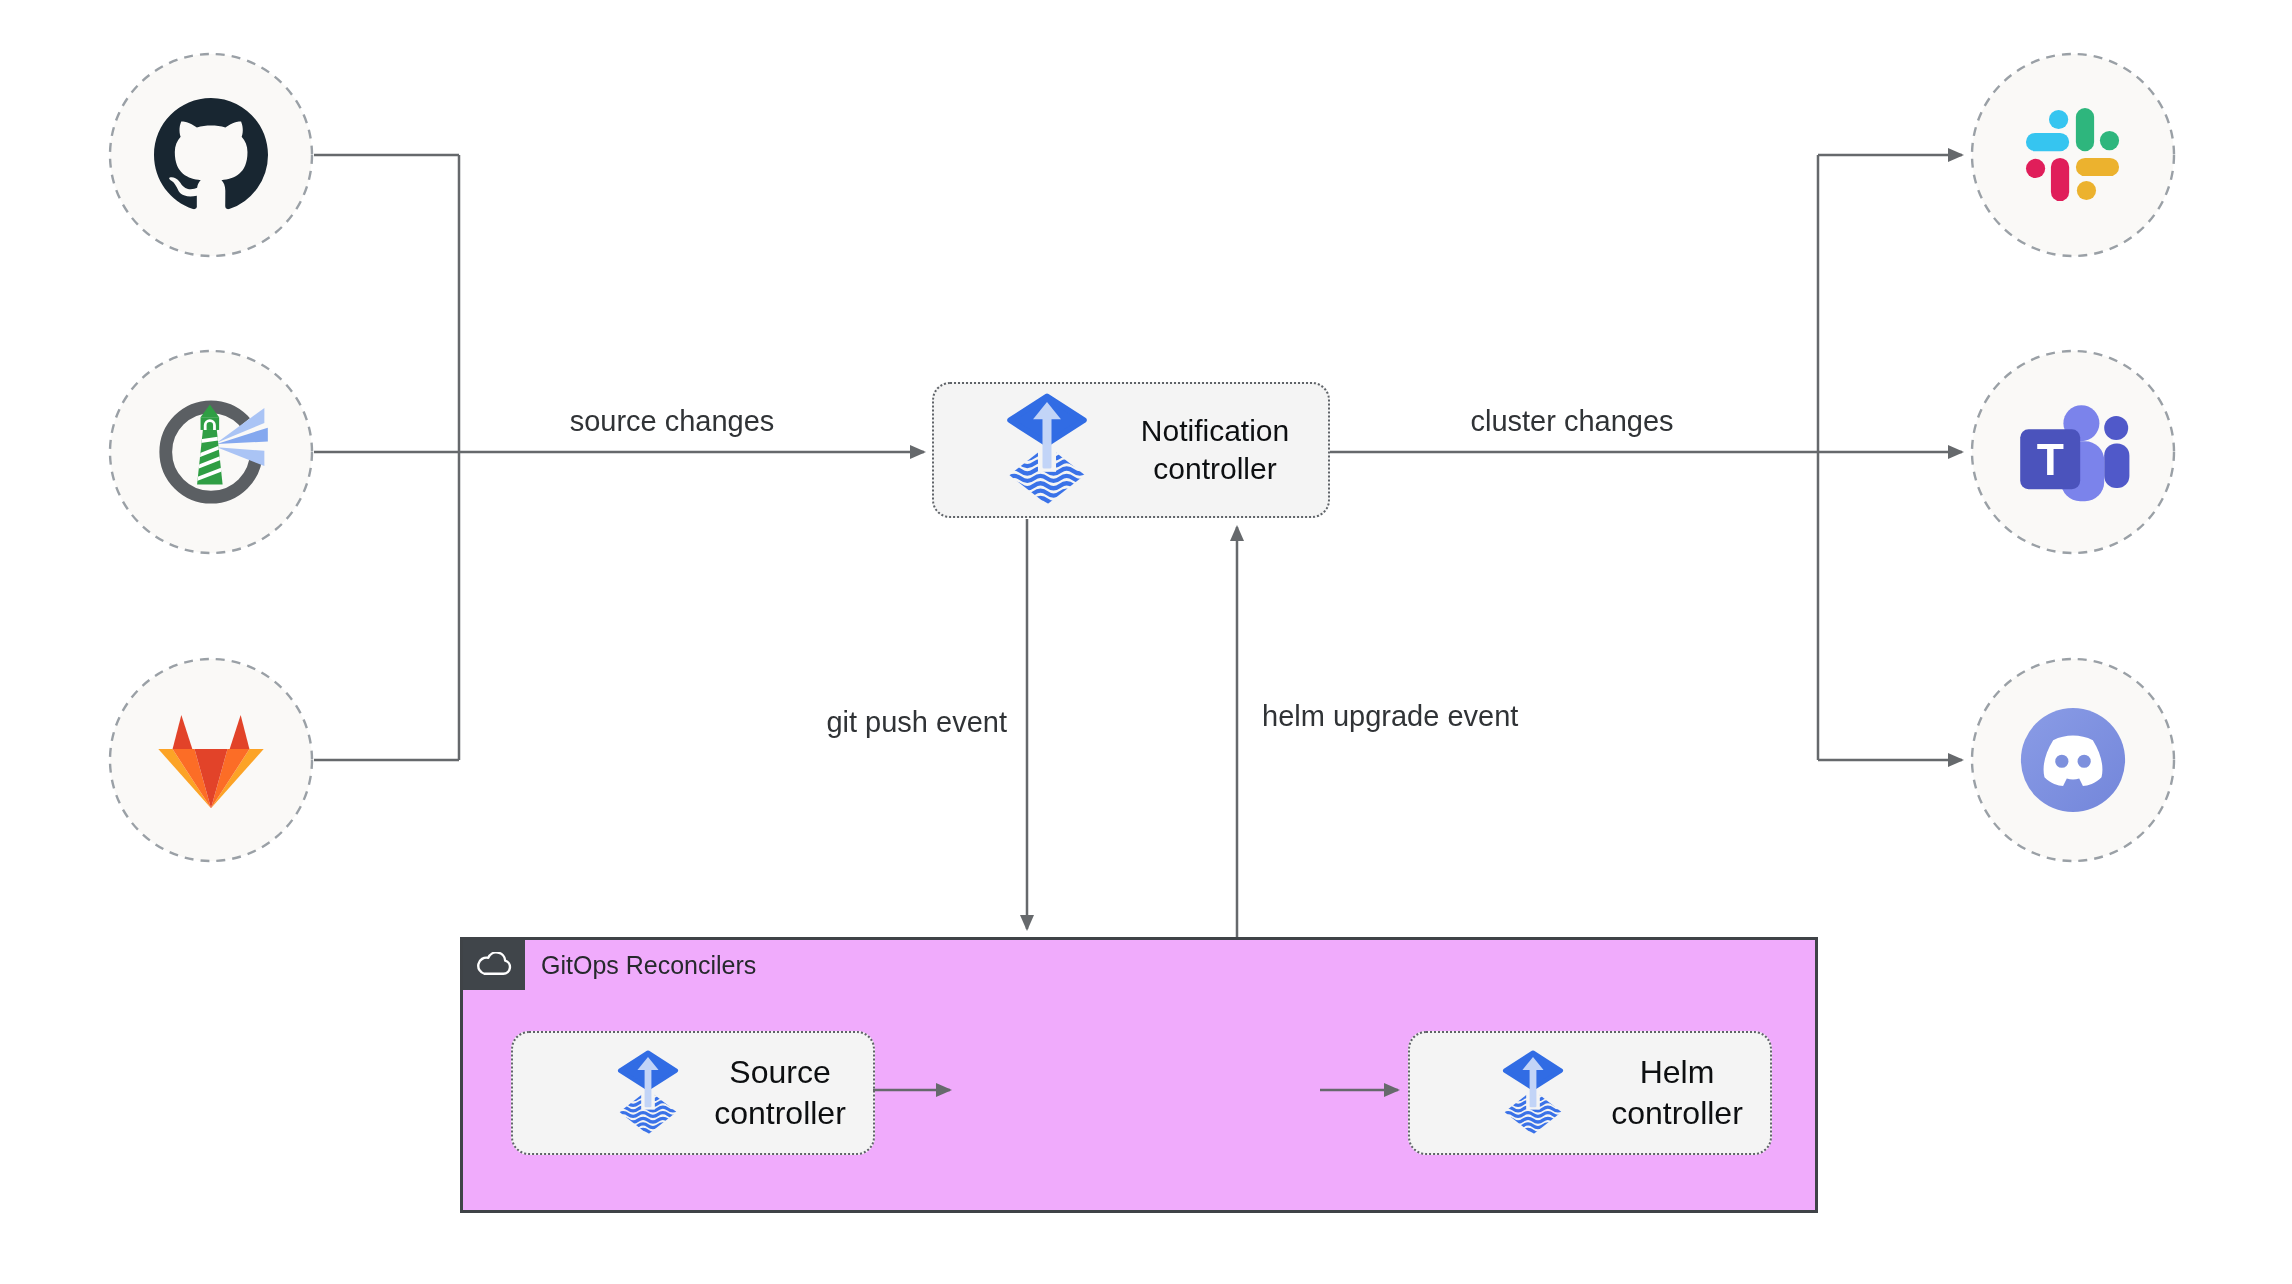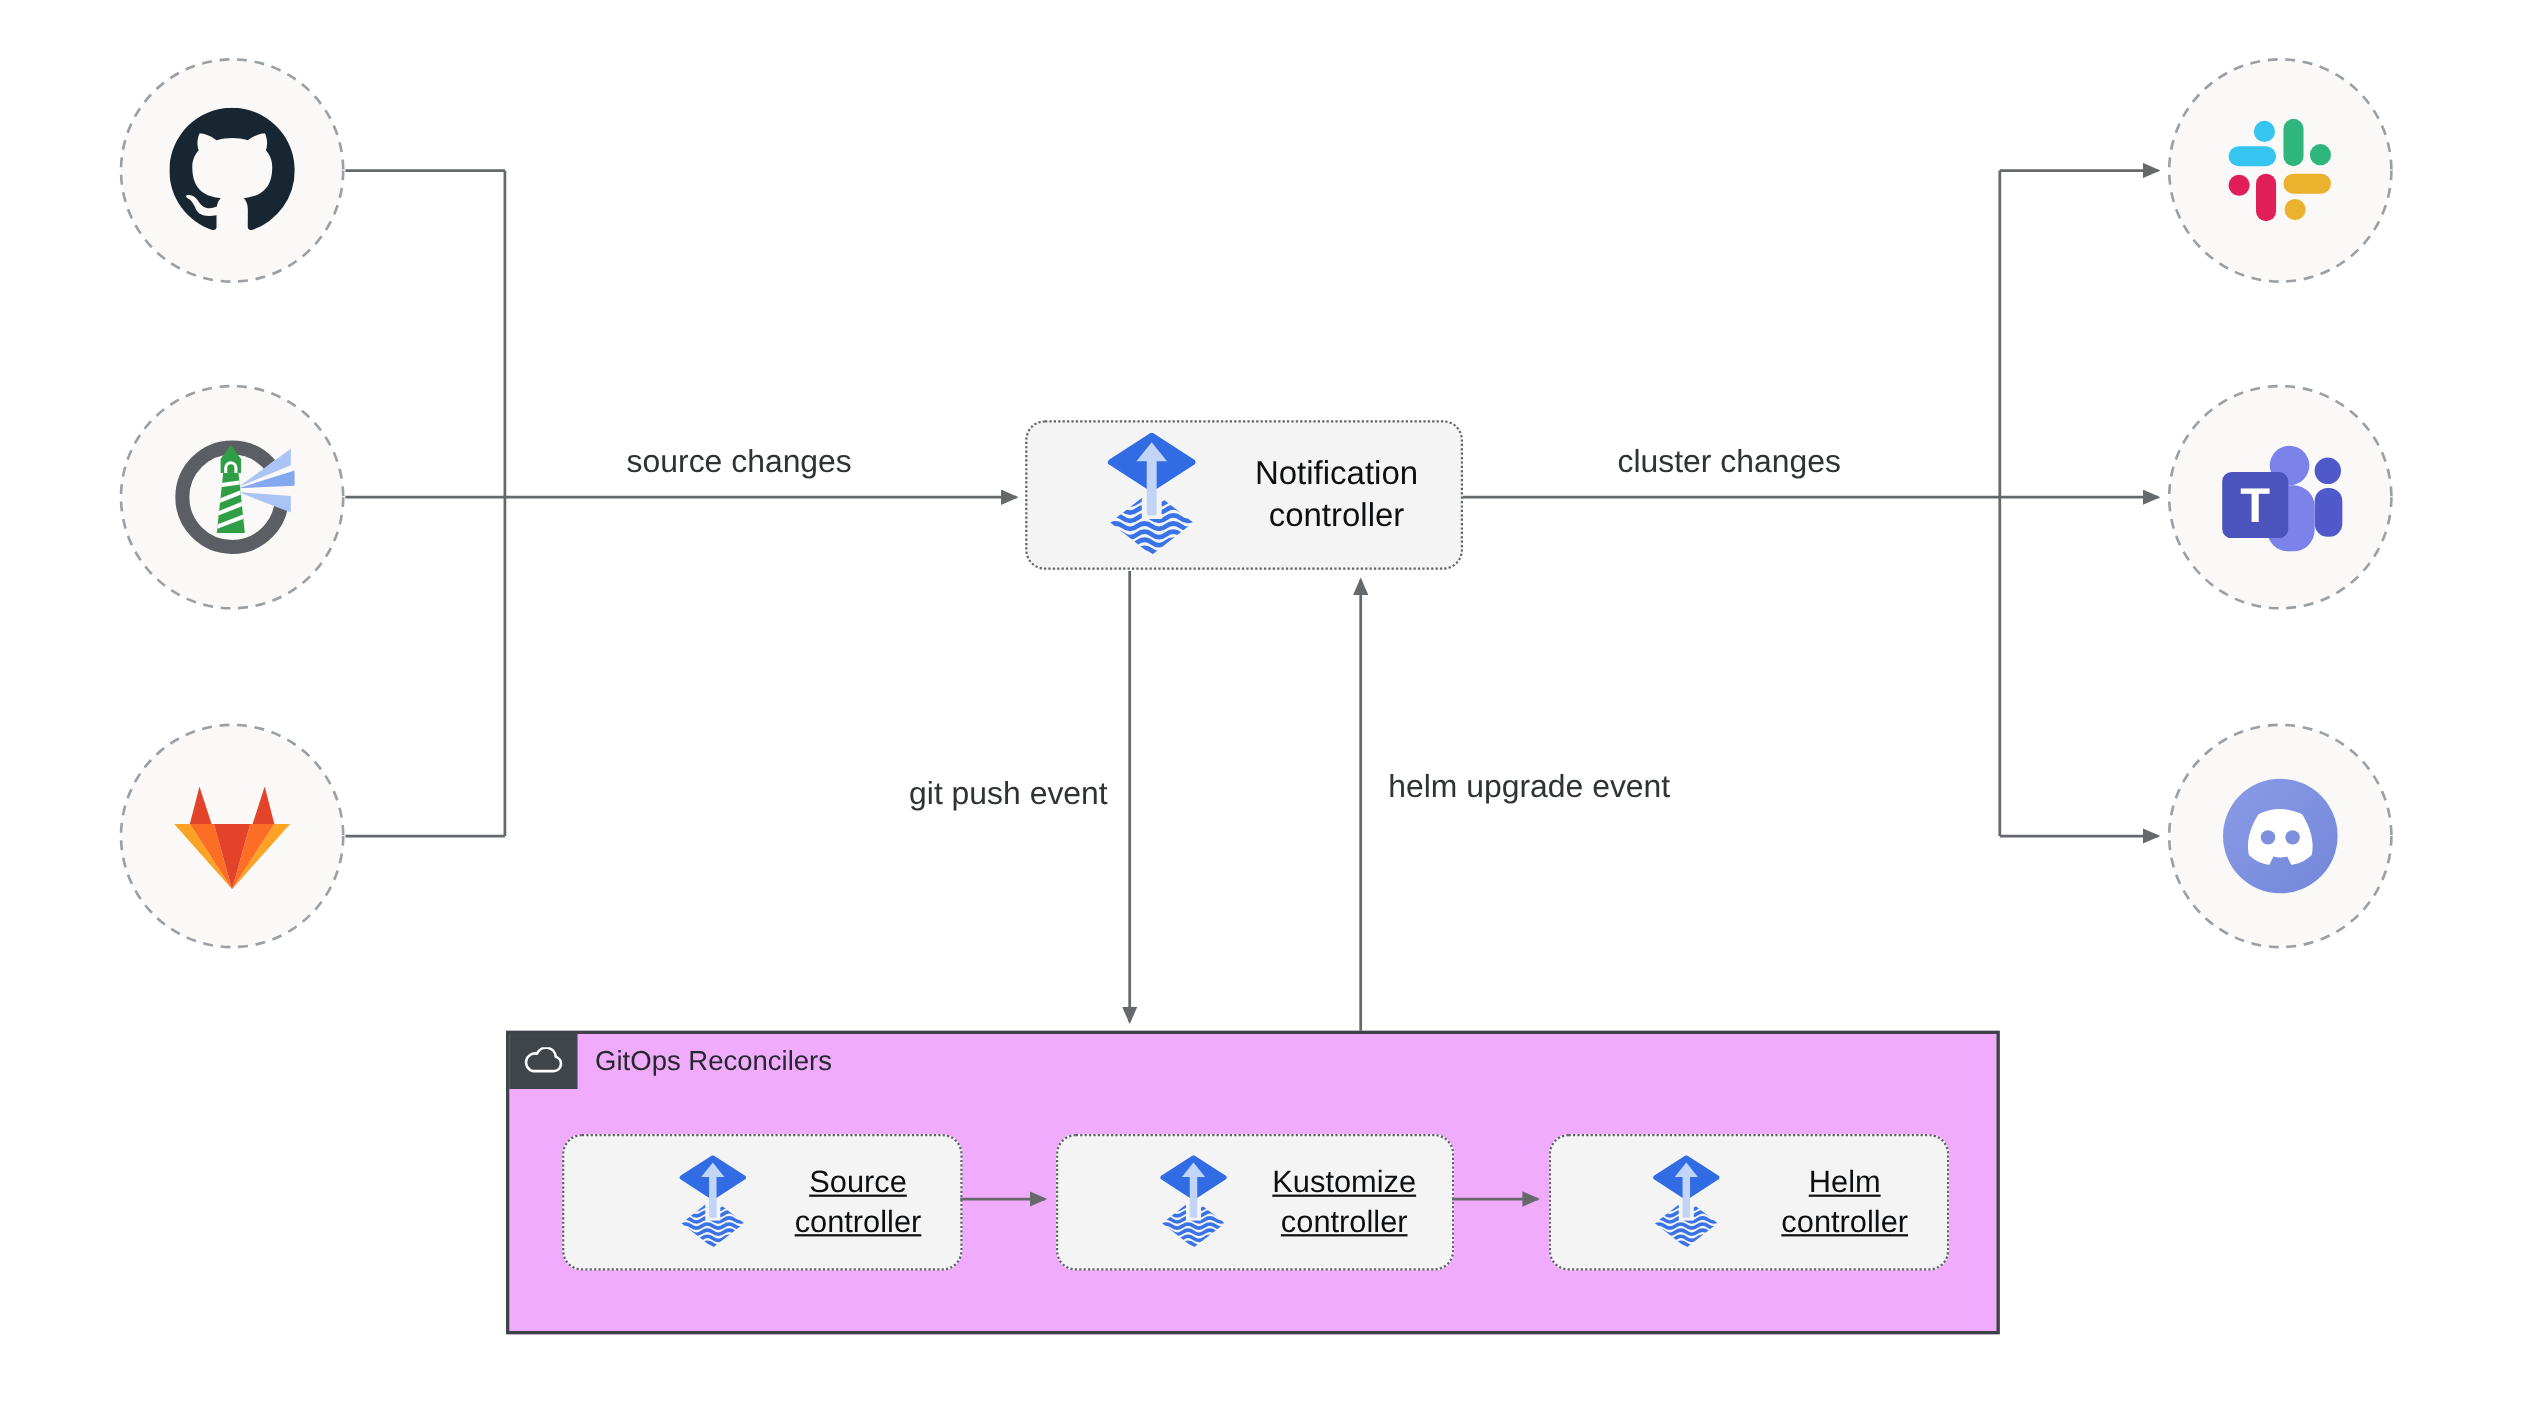--- a/index.html
+++ b/index.html
@@ -21,21 +21,21 @@
         font-size:30px;line-height:1.27;color:#0d0f11;}
 
   
   .group{position:absolute;left:460px;top:937px;width:1358px;height:276px;
          box-sizing:border-box;border:3px solid #3f4347;background:#f0abfc;z-index:1;}
   .group .badge{position:absolute;left:0;top:0;width:62px;height:50px;background:#40454a;
          display:flex;align-items:center;justify-content:center;}
   .group .group-title{position:absolute;left:78px;top:0;height:50px;display:flex;
          align-items:center;font-size:25px;color:#26292c;}
   .group .node{position:absolute;}
-  .group .node .label{font-size:28px;text-decoration:underline;}
+  .group .node .label{font-size:32px;}
 
   .edge-label{position:absolute;z-index:4;font-size:29px;color:#303336;white-space:nowrap;}
 </style>
 </head>
 <body>
 
 <div class="canvas">
 
   <svg width="0" height="0" style="position:absolute">
     <defs>
@@ -219,26 +219,20 @@
     </div>
     <div class="group-title">GitOps Reconcilers</div>
 
     <div class="node" style="left:48px;top:91px;width:364px;height:124px;padding-left:32px;gap:26px">
       <svg width="62" height="87" viewBox="0 0 100 140">
         <use href="#flux"></use>
       </svg>
       <span class="label" style="max-width:150px">Source controller</span>
     </div>
 
-    <div class="node" style="left:497px;top:91px;width:362px;height:124px;padding-left:32px;gap:26px">
-      <svg width="62" height="87" viewBox="0 0 100 140">
-        <use href="#flux"></use>
-      </svg>
-      <span class="label" style="max-width:160px">Kustomize controller</span>
-    </div>
 
     <div class="node" style="left:945px;top:91px;width:364px;height:124px;padding-left:32px;gap:38px">
       <svg width="62" height="87" viewBox="0 0 100 140">
         <use href="#flux"></use>
       </svg>
       <span class="label" style="max-width:150px">Helm controller</span>
     </div>
   </div>
 
 </div>

